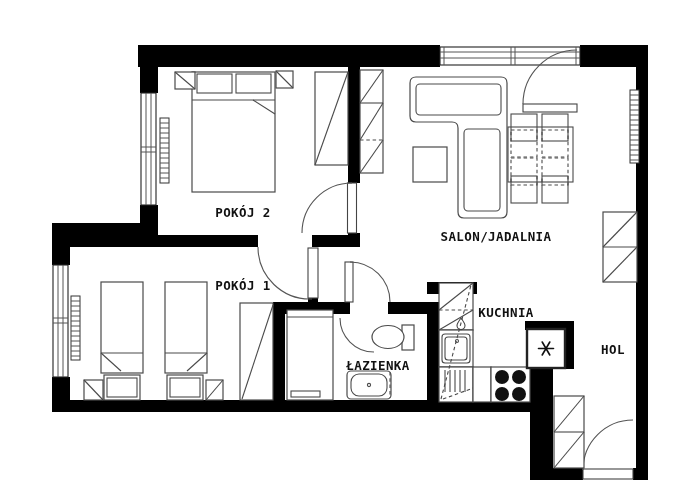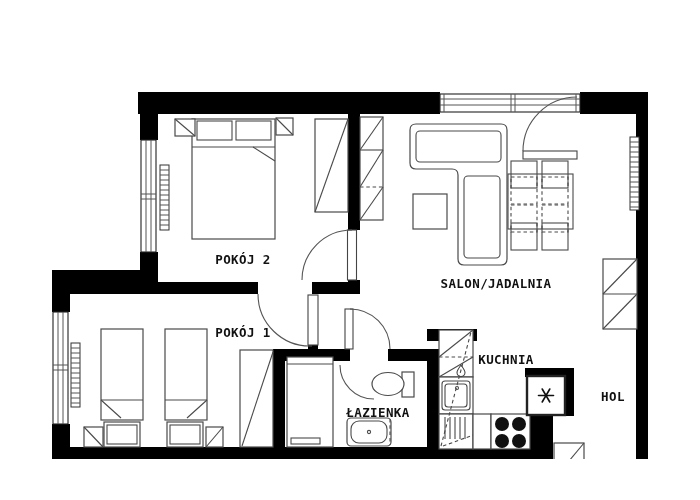--- a/index.html
+++ b/index.html
@@ -1,21 +1,20 @@
 <!DOCTYPE html>
 <html><head>
 <meta charset="utf-8">
 <style>
   html,body{margin:0;padding:0;background:#ffffff;}
   .plan-wrap{
     position:relative;
-    width:700px;height:412px;
+    width:700px;height:500px;
     background:#ef4444;
     font-family:"DejaVu Sans Mono", monospace;
-    margin-top:47px;
   }
   svg{display:block;}
   .wall{fill:#000000;stroke:none;}
   .furn{fill:#ffffff;stroke:#4a4a4a;stroke-width:1.2;}
   .furn-o{fill:none;stroke:#4a4a4a;stroke-width:1.1;}
   .furn-d{fill:none;stroke:#4a4a4a;stroke-width:1.1;stroke-dasharray:3.5 2.8;}
   .thin{fill:none;stroke:#555555;stroke-width:1;}
   .arc{fill:none;stroke:#555555;stroke-width:1.1;}
   .leaf{fill:#ffffff;stroke:#444444;stroke-width:1.1;}
   .winframe{fill:#ffffff;stroke:#222222;stroke-width:1.1;}

